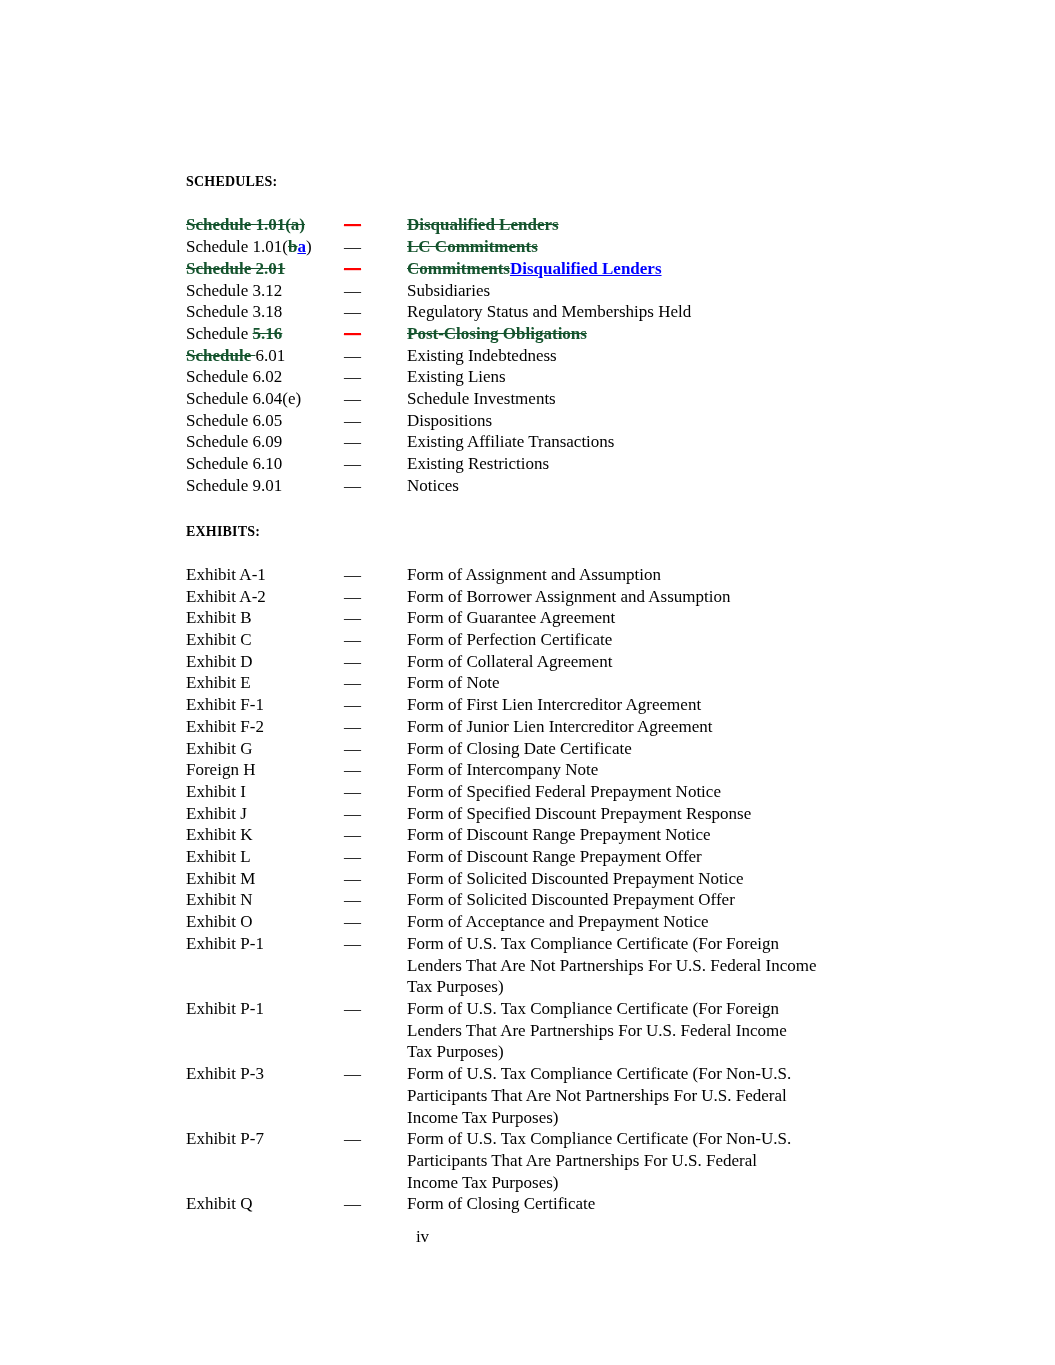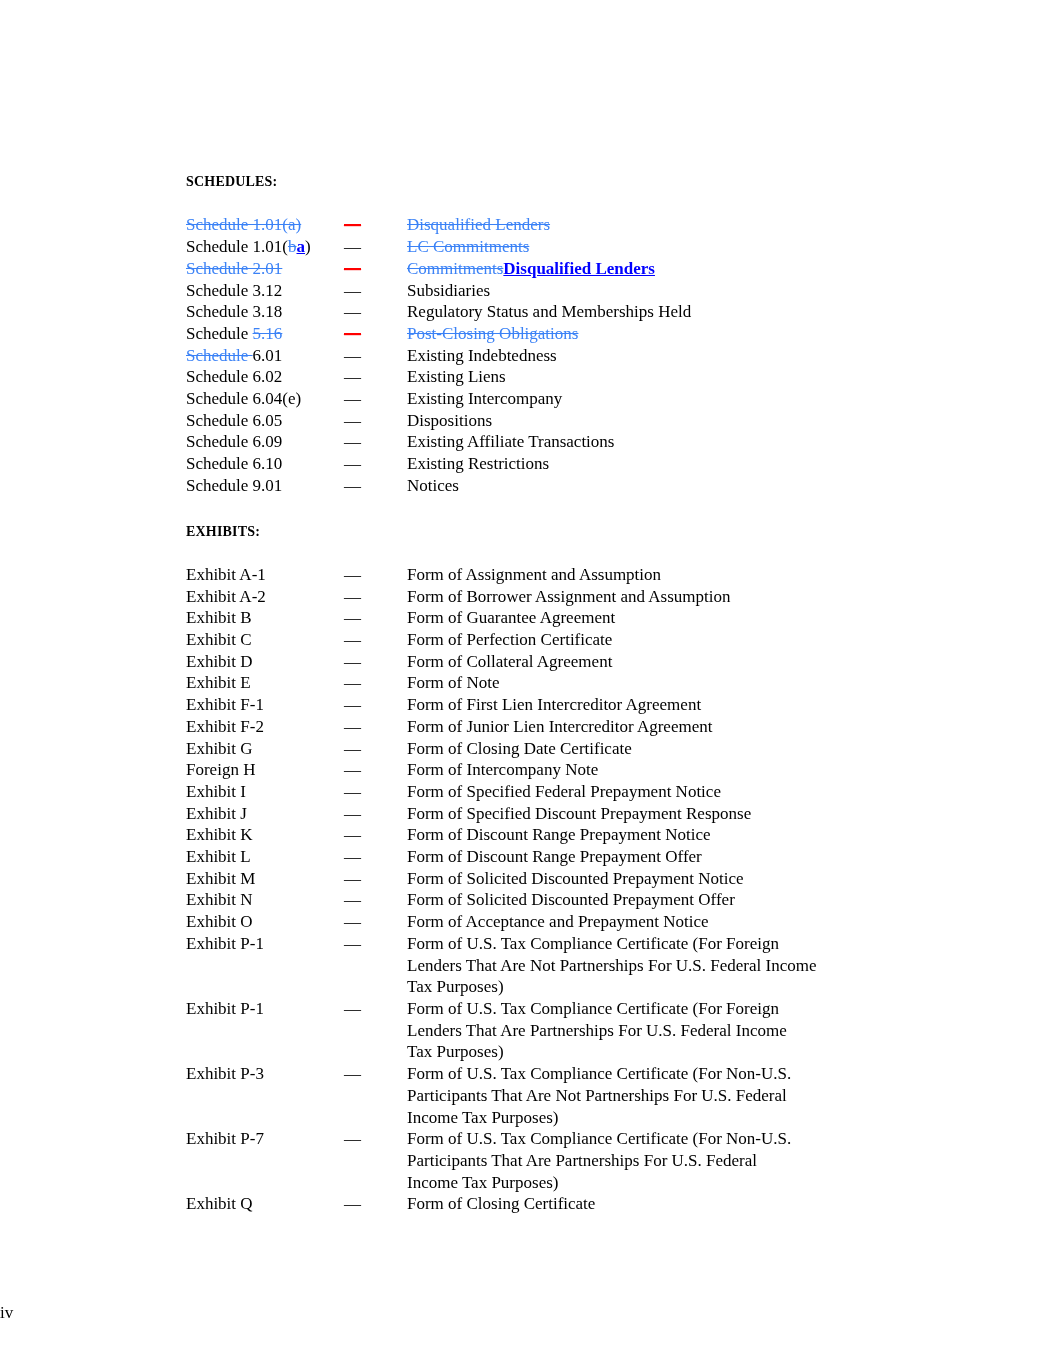--- a/index.html
+++ b/index.html
@@ -40,40 +40,40 @@
   .row {
     display: grid;
     grid-template-columns: 158px 63px 472px;
     line-height: 21.7px;
   }
   .cell { display: block; }
   .desc { white-space: pre-line; }
   .dash { color: #000000; }
   .seg-normal { color: #000000; }
   .seg-del {
-    color: #3b82f6;
-    font-weight: normal;
+    color: #14532d;
+    font-weight: bold;
     text-decoration: line-through;
   }
   .seg-ins {
     color: #0000ff;
     font-weight: bold;
     text-decoration: underline;
   }
   .dash-del {
     color: #ff0000;
     font-weight: bold;
     text-decoration: line-through;
   }
   .page-number {
     position: absolute;
     left: 0;
-    top: 1302px;
+    top: 1226px;
     width: 845px;
-    text-align: left;
+    text-align: center;
     line-height: 21.7px;
   }
 </style>
 </head>
 <body>
 
 <div class="page">
   <div class="content">
 
     <section>
@@ -115,21 +115,21 @@
             <span class="cell desc"><span class="seg-normal">Existing Indebtedness</span></span>
           </div>
           <div class="row">
             <span class="cell label"><span class="seg-normal">Schedule 6.02</span></span>
             <span class="cell dash">—</span>
             <span class="cell desc"><span class="seg-normal">Existing Liens</span></span>
           </div>
           <div class="row">
             <span class="cell label"><span class="seg-normal">Schedule 6.04(e)</span></span>
             <span class="cell dash">—</span>
-            <span class="cell desc"><span class="seg-normal">Existing Intercompany</span></span>
+            <span class="cell desc"><span class="seg-normal">Schedule Investments</span></span>
           </div>
           <div class="row">
             <span class="cell label"><span class="seg-normal">Schedule 6.05</span></span>
             <span class="cell dash">—</span>
             <span class="cell desc"><span class="seg-normal">Dispositions</span></span>
           </div>
           <div class="row">
             <span class="cell label"><span class="seg-normal">Schedule 6.09</span></span>
             <span class="cell dash">—</span>
             <span class="cell desc"><span class="seg-normal">Existing Affiliate Transactions</span></span>

